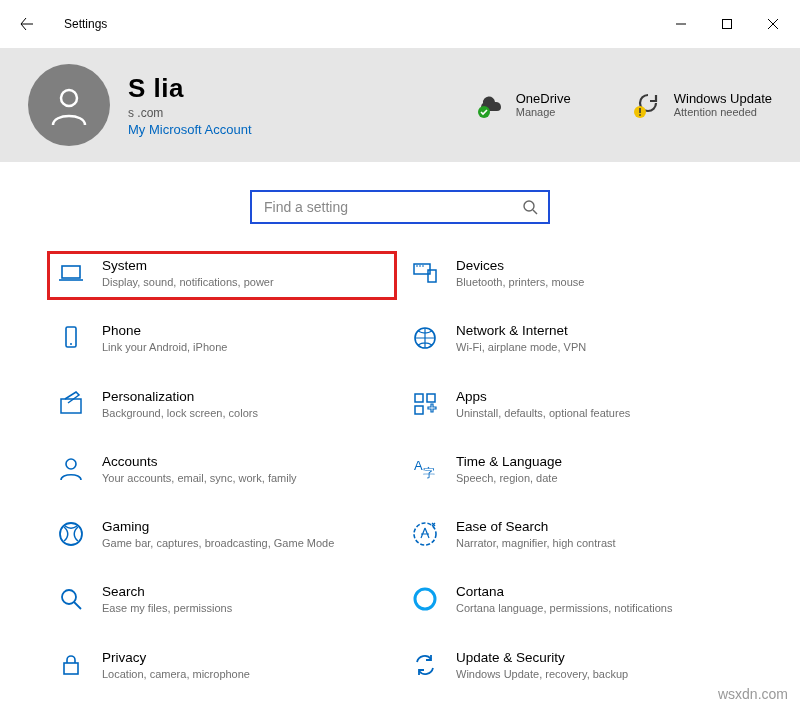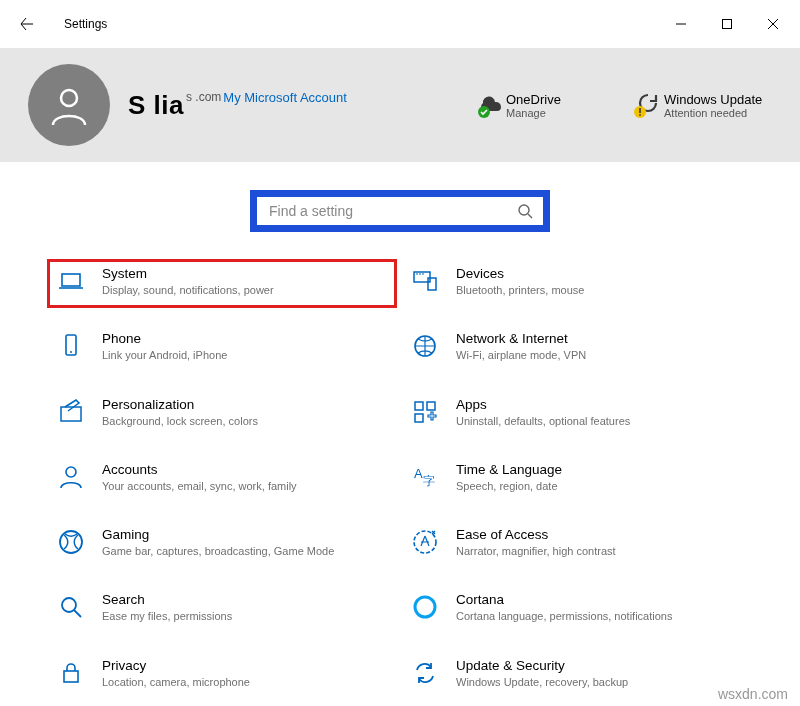--- a/index.html
+++ b/index.html
@@ -7,31 +7,31 @@
 
   
   .titlebar { display: flex; align-items: center; height: 48px; padding: 0 4px; }
   .tbtn { width: 46px; height: 32px; display: flex; align-items: center; justify-content: center; }
   .titlebar .title { font-size: 12px; color: #000; margin-left: 14px; }
   .spacer { flex: 1; }
 
   
   .band { background: #e6e6e6; padding: 16px 28px 16px 28px; display: flex; align-items: center; gap: 18px; }
   .avatar { width: 82px; height: 82px; border-radius: 50%; background: #7f7f7f; display: flex; align-items: center; justify-content: center; }
-  .userblock { display: flex; flex-direction: row; gap: 2px; min-width: 220px; }
+  .userblock { display: flex; flex-direction: column; gap: 2px; min-width: 220px; justify-content: center; }
   .username { font-size: 26px; font-weight: 600; letter-spacing: .5px; }
   .useremail { font-size: 12px; color: #555; }
   .mslink { font-size: 13px; color: #0067c0; }
-  .tile { display: flex; align-items: center; min-width: 140px; }
+  .tile { display: flex; gap: 10px; min-width: 140px; }
   .tile .tlabel { font-size: 13px; }
   .tile .tsub { font-size: 11px; color: #555; }
 
   
   .searchwrap { display: flex; justify-content: center; margin: 28px 0 18px; }
-  .searchbox { width: 300px; height: 42px; border: 7px solid #1d4ed8; display: flex; align-items: center; padding: 0 10px; gap: 8px; }
+  .searchbox { width: 300px; height: 34px; border: 2px solid #1d4ed8; display: flex; align-items: center; padding: 0 10px; gap: 8px; }
   .searchbox input { border: 0; outline: 0; flex: 1; font-size: 14px; color: #333; background: transparent; }
   .searchbox input::placeholder { color: #888; }
 
   
   .grid { display: grid; grid-template-columns: repeat(2, 1fr); column-gap: 20px; row-gap: 34px; padding: 16px 56px 12px 56px; }
   .cat { display: flex; gap: 16px; align-items: flex-start; cursor: default; }
   .cat .cicon { width: 30px; height: 30px; flex-shrink: 0; display: flex; align-items: flex-start; justify-content: center; }
   .cat .ctitle { font-size: 13.5px; color: #000; }
   .cat .cdesc { font-size: 11px; color: #707070; line-height: 1.3; margin-top: 2px; }
   .highlight { outline: 3px solid #e02020; outline-offset: -2px; padding: 6px 6px 10px 8px; margin: -6px -6px -10px -8px; }
@@ -241,21 +241,21 @@
 
   <div class="cat">
     <div class="cicon">
         <svg width="30" height="30" viewBox="0 0 30 30">
           <circle cx="15" cy="15" r="11" stroke="#0067c0" stroke-width="1.6" fill="none" stroke-dasharray="4 2"></circle>
           <path d="M15 9 l-4 10 M15 9 l4 10 M11 15 h8" stroke="#0067c0" stroke-width="1.2" fill="none"></path>
           <path d="M22 4 l3 3 M25 4 l-3 3" stroke="#0067c0" stroke-width="1.3"></path>
         </svg>
       </div>
     <div>
-        <div class="ctitle">Ease of Access</div>
+        <div class="ctitle">Ease of Search</div>
         <div class="cdesc">Narrator, magnifier, high contrast</div>
       </div>
   </div>
 
   <div class="cat">
     <div class="cicon">
         <svg width="30" height="30" viewBox="0 0 30 30">
           <circle cx="13" cy="13" r="7" stroke="#0067c0" stroke-width="1.8" fill="none"></circle>
           <path d="M18 18 L25 25" stroke="#0067c0" stroke-width="1.8"></path>
         </svg>

